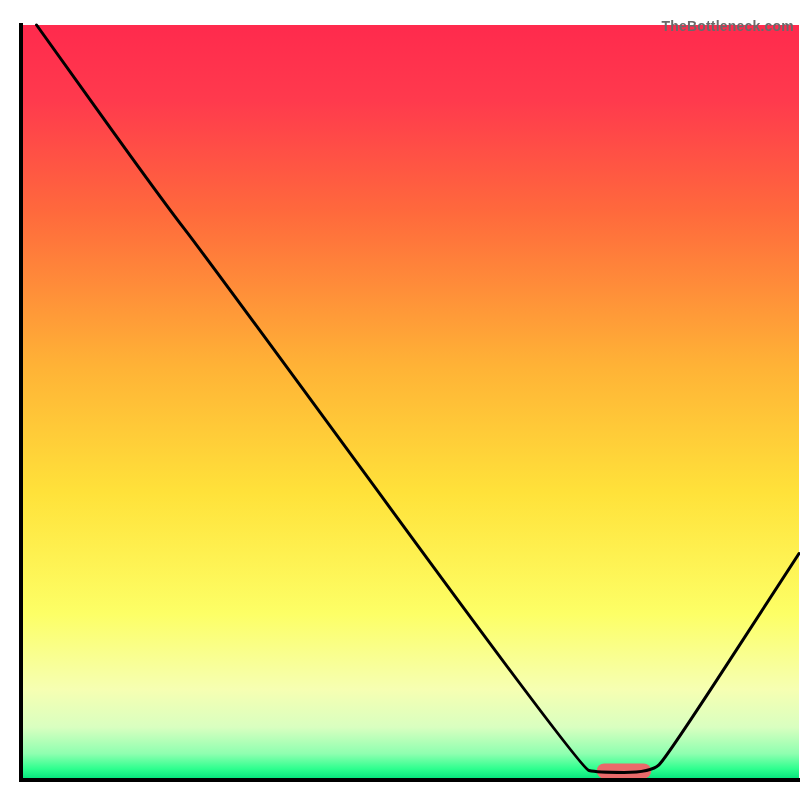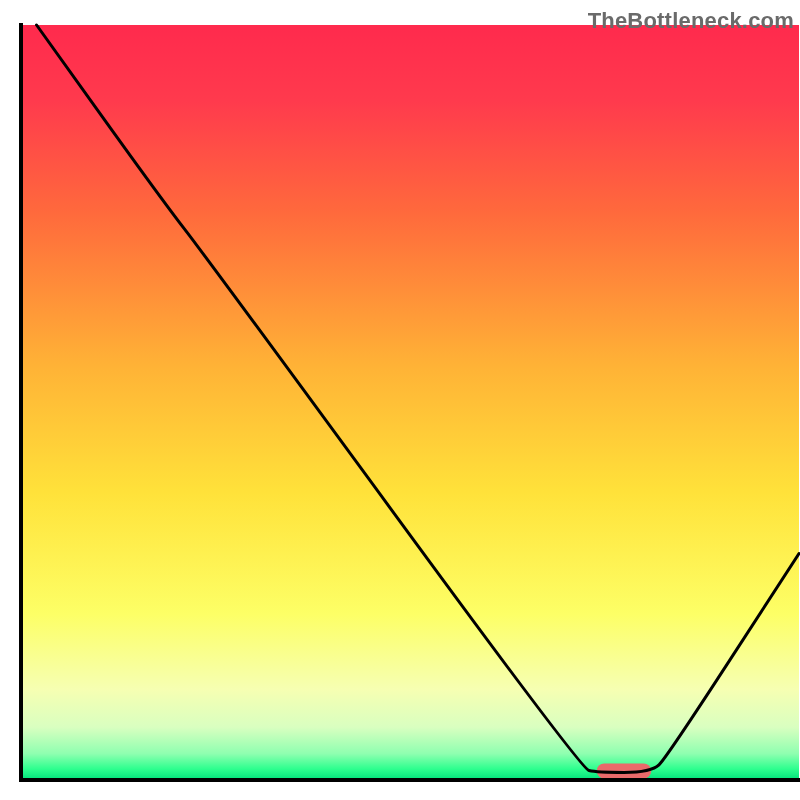--- a/index.html
+++ b/index.html
@@ -10,23 +10,23 @@
     background: #ffffff;
     font-family: Arial, Helvetica, sans-serif;
   }
   .chart-container {
     position: relative;
     width: 800px;
     height: 800px;
   }
   .watermark {
     position: absolute;
-    top: 8px;
+    top: 18px;
     right: 6px;
-    font-size: 22px;
+    font-size: 14px;
     font-weight: 600;
     color: #6a6a6a;
     letter-spacing: 0.2px;
     z-index: 10;
   }
   svg.plot {
     position: absolute;
     left: 0;
     top: 0;
   }

